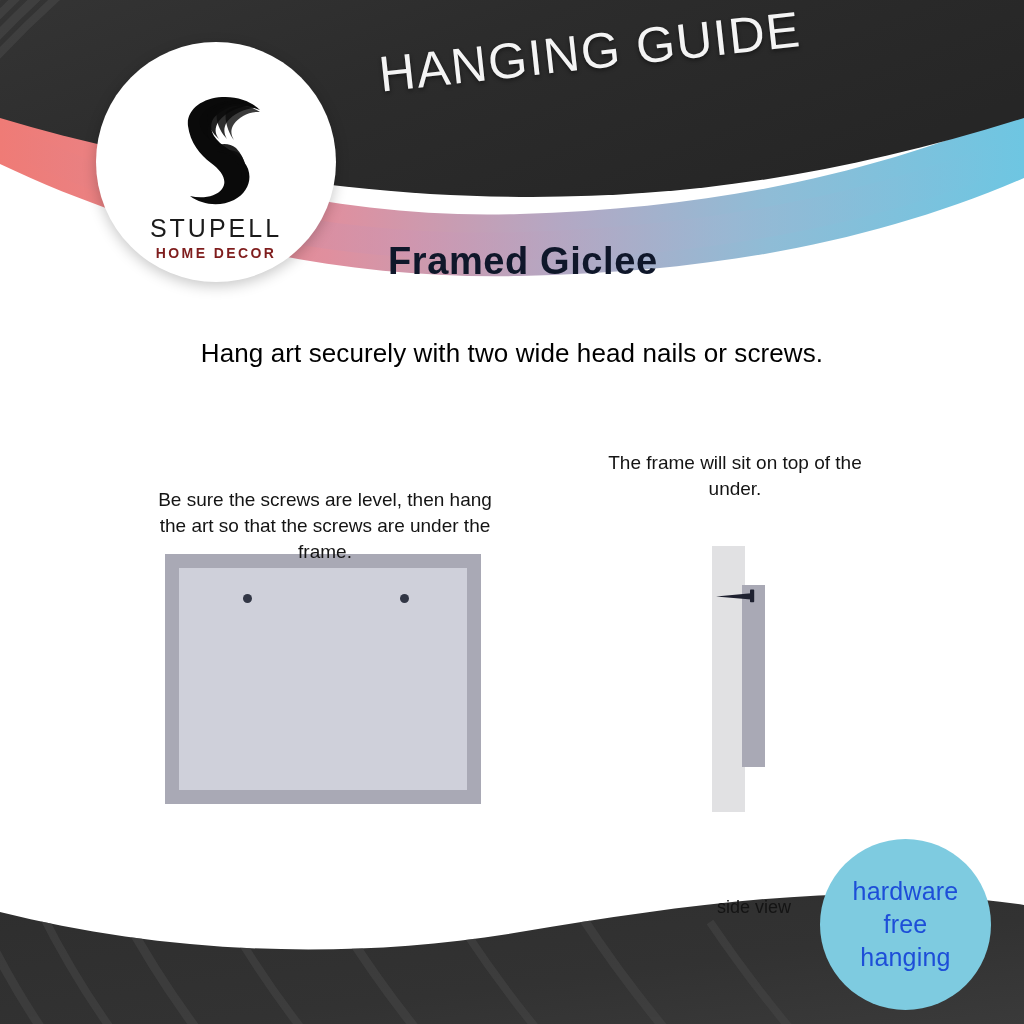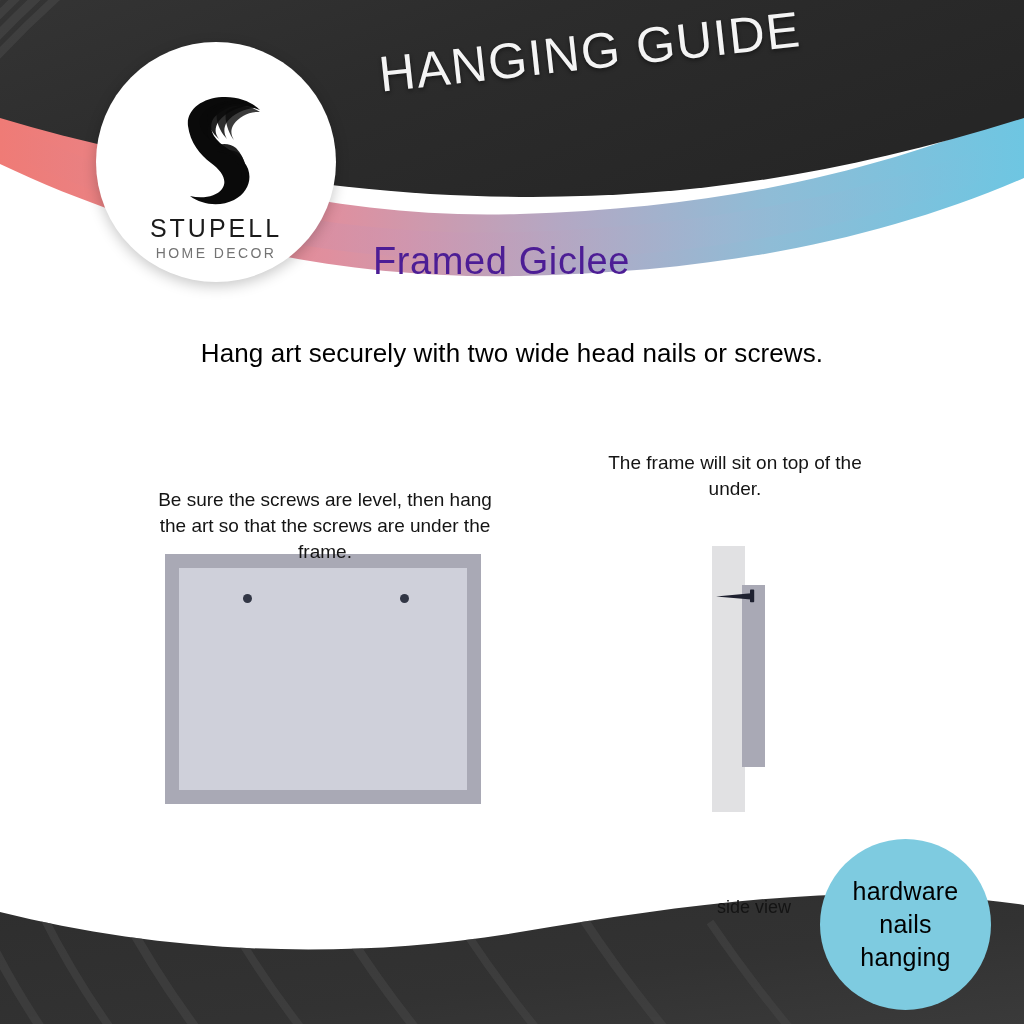--- a/index.html
+++ b/index.html
@@ -57,22 +57,22 @@
     font-size: 25px;
     letter-spacing: 3.0px;
     color: #1b1b1b;
     font-weight: 400;
     line-height: 1;
     margin-top: 8px;
   }
   #logo-subwordmark {
     font-size: 14px;
     letter-spacing: 2.4px;
-    color: #737373;
-    font-weight: 400;
+    color: #7f1d1d;
+    font-weight: 700;
     line-height: 1;
     margin-top: 5px;
   }
 
   
   #header-title {
     position: absolute;
     left: 376px;
     top: 46px;
     transform: rotate(-6.2deg);
@@ -82,25 +82,25 @@
     letter-spacing: 1.4px;
     color: #f4f4f4;
     text-shadow: 0 2px 4px rgba(0,0,0,0.45);
     white-space: nowrap;
     z-index: 25;
   }
 
   
   #product-type {
     position: absolute;
-    left: 373px;
+    left: 388px;
     top: 240px;
     font-size: 38px;
-    font-weight: 400;
-    color: #4c1d95;
+    font-weight: 700;
+    color: #0f172a;
     letter-spacing: 0.6px;
     white-space: nowrap;
     z-index: 20;
   }
 
   
   #main-instruction {
     position: absolute;
     left: 0;
     top: 338px;
@@ -209,21 +209,21 @@
     height: 171px;
     border-radius: 50%;
     background: #7ecbe0;
     display: flex;
     flex-direction: column;
     align-items: center;
     justify-content: center;
     z-index: 30;
   }
   #hardware-badge .badge-line {
-    color: #000000;
+    color: #1d4ed8;
     font-size: 25px;
     font-weight: 400;
     line-height: 1.33;
     letter-spacing: 0.2px;
   }
 </style>
 </head>
 <body>
 
 <div id="page">
@@ -369,17 +369,17 @@
     <svg id="side-view-nail" viewBox="0 0 44 18" xmlns="http://www.w3.org/2000/svg">
       <path d="M1,9.6 L36,6.2 L36,12.6 Z" fill="#1e2130"></path>
       <rect x="35" y="2.6" width="4.2" height="12.6" rx="0.8" fill="#1e2130"></rect>
     </svg>
   </div>
 
   <div class="view-label" id="label-side-view">side view</div>
 
   <div id="hardware-badge">
     <div class="badge-line">hardware</div>
-    <div class="badge-line">nails</div>
+    <div class="badge-line">free</div>
     <div class="badge-line">hanging</div>
   </div>
 
 </div>
 
 </body></html>

